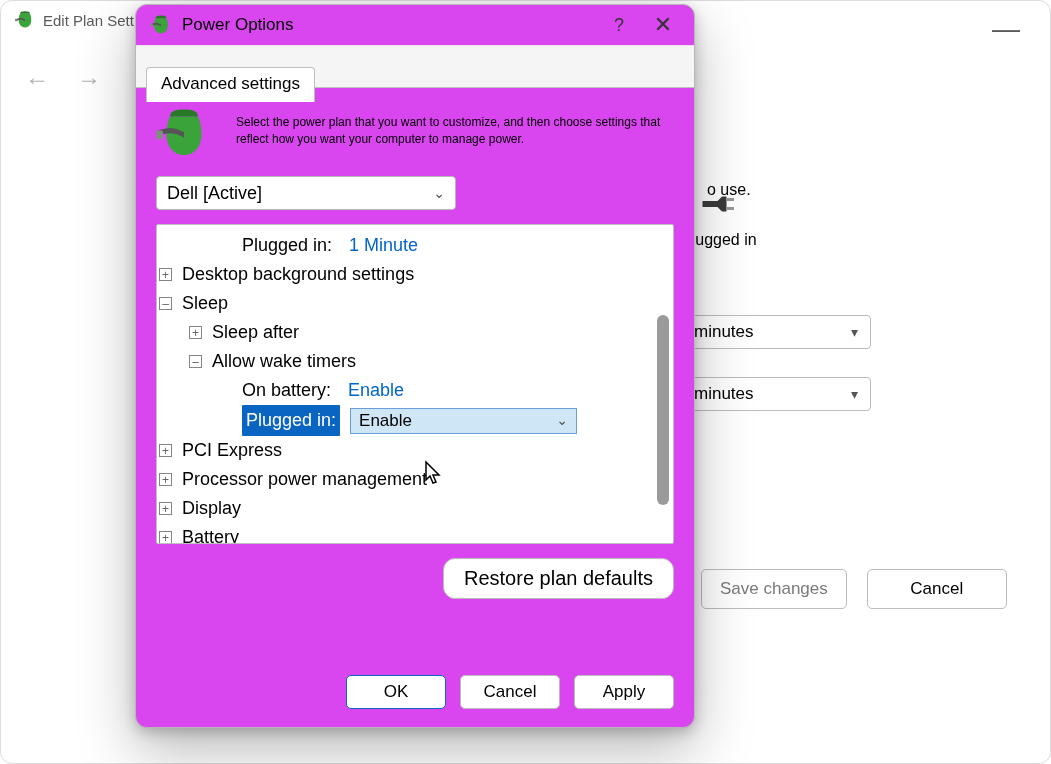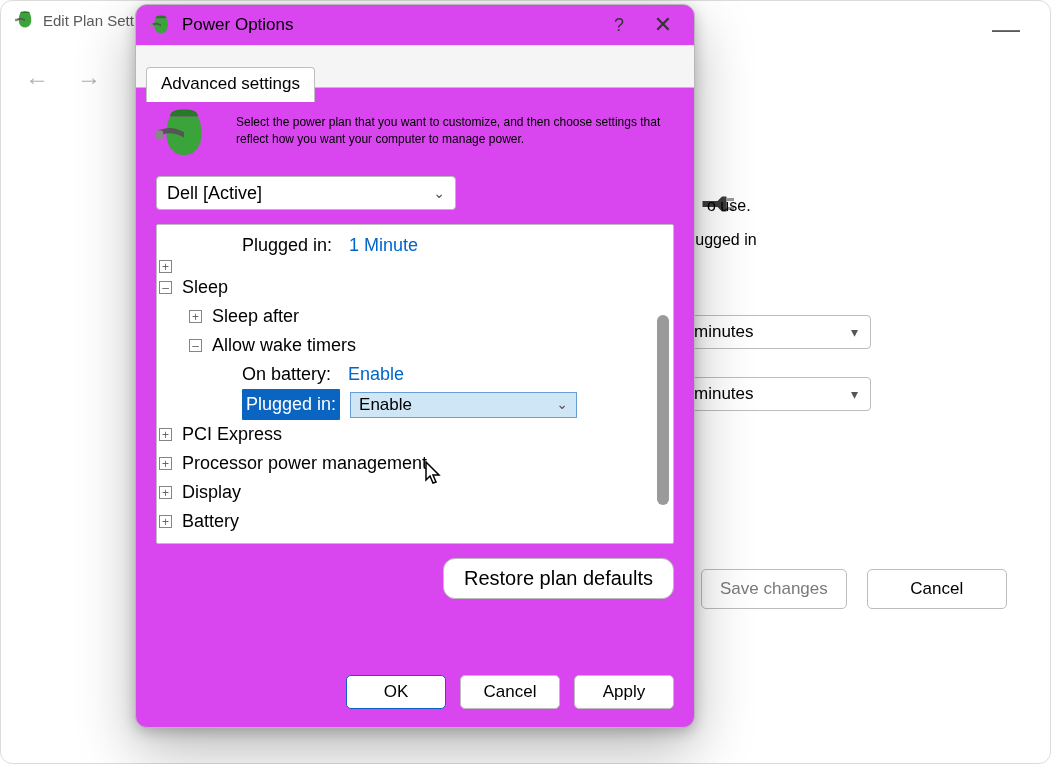--- a/index.html
+++ b/index.html
@@ -142,21 +142,21 @@
   <div class="bg-row bg-heads" style="align-items:center;flex-direction:column;">
     <span>
       <svg width="36" height="22" viewBox="0 0 48 28">
           <path fill="#3b3b3b" d="M2 10h20l6-6h6v20h-6l-6-6H2z"></path>
           <rect x="34" y="6" width="10" height="4" fill="#999"></rect>
           <rect x="34" y="18" width="10" height="4" fill="#999"></rect>
         </svg>
     </span>
     <span>Plugged in</span>
   </div>
-  <div style="position:absolute;left:706px;top:196px">o use.</div>
+  <div style="position:absolute;left:706px;top:180px">o use.</div>
 
   <div class="bg-row bg-row2">
     <div class="select-box">
       <span>minutes</span>
       <span class="chev">▾</span>
     </div>
   </div>
   <div class="bg-row bg-row3">
     <div class="select-box">
       <span>minutes</span>
@@ -209,20 +209,21 @@
     </div>
 
     <div class="tree-wrap">
       <div class="tree">
         <div class="row"><span class="ind"></span><span class="ind"></span><span class="pm none">+</span>
           <span>Plugged in:</span>&nbsp;
           <span class="val-link">1 Minute</span>
         </div>
         <div class="row">
             <span class="pm">+</span>
+          <span>Desktop background settings</span>
           </div>
         <div class="row">
             <span class="pm">–</span>
           <span>Sleep</span>
           </div>
         <div class="row">
             <span class="ind"></span>
             <span class="pm">+</span>
           <span>Sleep after</span>
           </div>

